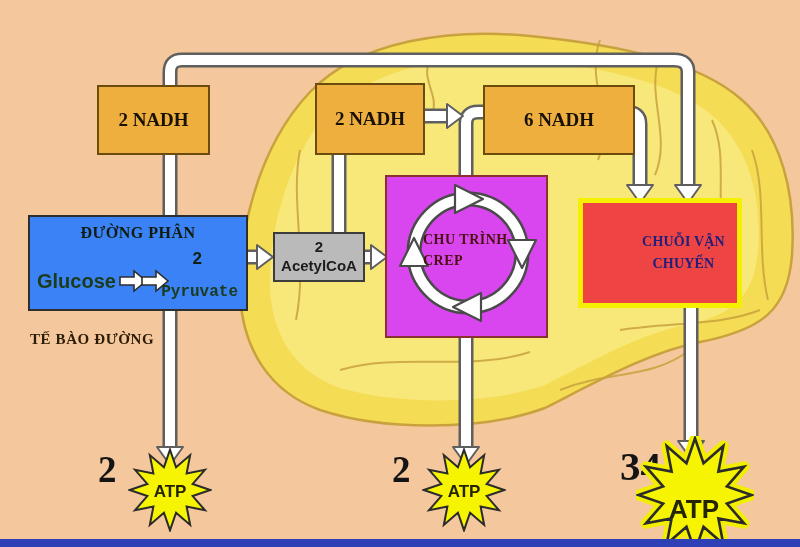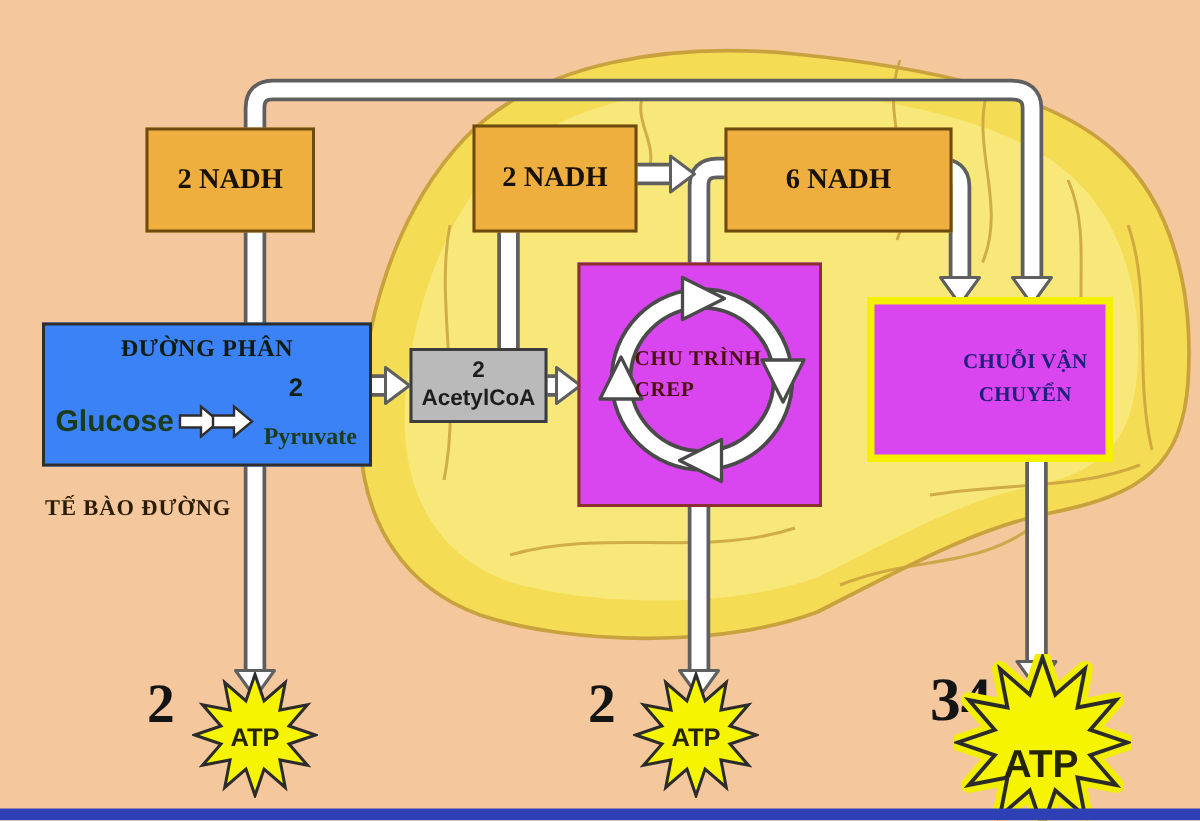--- a/index.html
+++ b/index.html
@@ -22,38 +22,38 @@
     left:28px;top:215px;width:220px;height:96px;
     background:#3b82f6;border:2px solid #2e2e2e;z-index:5;position:absolute;box-sizing:border-box;
   }
   #glycolysis-title{position:absolute;left:0;right:0;top:7px;text-align:center;
     font-weight:bold;font-size:16px;color:#101c10;letter-spacing:.5px;}
   #glucose-label{position:absolute;left:7px;bottom:16px;font-family:"Liberation Sans","DejaVu Sans",sans-serif;
     font-size:20px;font-weight:600;color:#1b3b1b;}
   #glucose-arrows{position:absolute;left:88px;bottom:15px;}
   #pyruvate-count{position:absolute;right:44px;top:32px;font-size:17px;font-weight:bold;color:#102010;
     font-family:"Liberation Sans","DejaVu Sans",sans-serif;}
-  #pyruvate-label{position:absolute;right:8px;bottom:8px;font-family:Liberation Serif, serif;
+  #pyruvate-label{position:absolute;right:8px;bottom:8px;font-family:Liberation Mono, monospace;
     font-size:16px;font-weight:600;color:#1b3b1b;}
   #box-acetyl{
     left:273px;top:232px;width:92px;height:50px;
     background:#BABABA;border:2px solid #3c3c3c;flex-direction:column;
     font-family:"Liberation Sans","DejaVu Sans",sans-serif;
     font-size:15px;font-weight:bold;color:#1d1d1d;line-height:1.25;
   }
   #box-krebs{
     left:385px;top:175px;width:163px;height:163px;
     background:#d946ef;border:2px solid #8a3030;
   }
   #krebs-ring{position:absolute;left:0;top:0;}
   #krebs-text{position:absolute;left:36px;top:52px;z-index:3;text-align:left;
     font-weight:bold;font-size:14px;color:#4a1010;line-height:1.5;letter-spacing:.5px;}
   #box-etc{
     left:578px;top:198px;width:164px;height:110px;
-    background:#d946ef;border:5px solid #F5F000;flex-direction:column;
+    background:#ef4444;border:5px solid #F5F000;flex-direction:column;
     font-weight:bold;font-size:14px;color:#20207a;line-height:1.55;letter-spacing:.2px;padding-left:47px;
   }
   #mito-label{
     position:absolute;left:507px;top:10px;width:84px;height:28px;z-index:6;
     background:#ffffff;border:2px solid #3a3a3a;box-shadow:0 0 0 3px #ffffff,0 0 0 5px #8a8a8a;
     display:flex;align-items:center;justify-content:center;
     font-weight:bold;font-size:15px;color:#141414;letter-spacing:.5px;
   }
   #cytoplasm-label{
     position:absolute;left:30px;top:331px;z-index:5;

